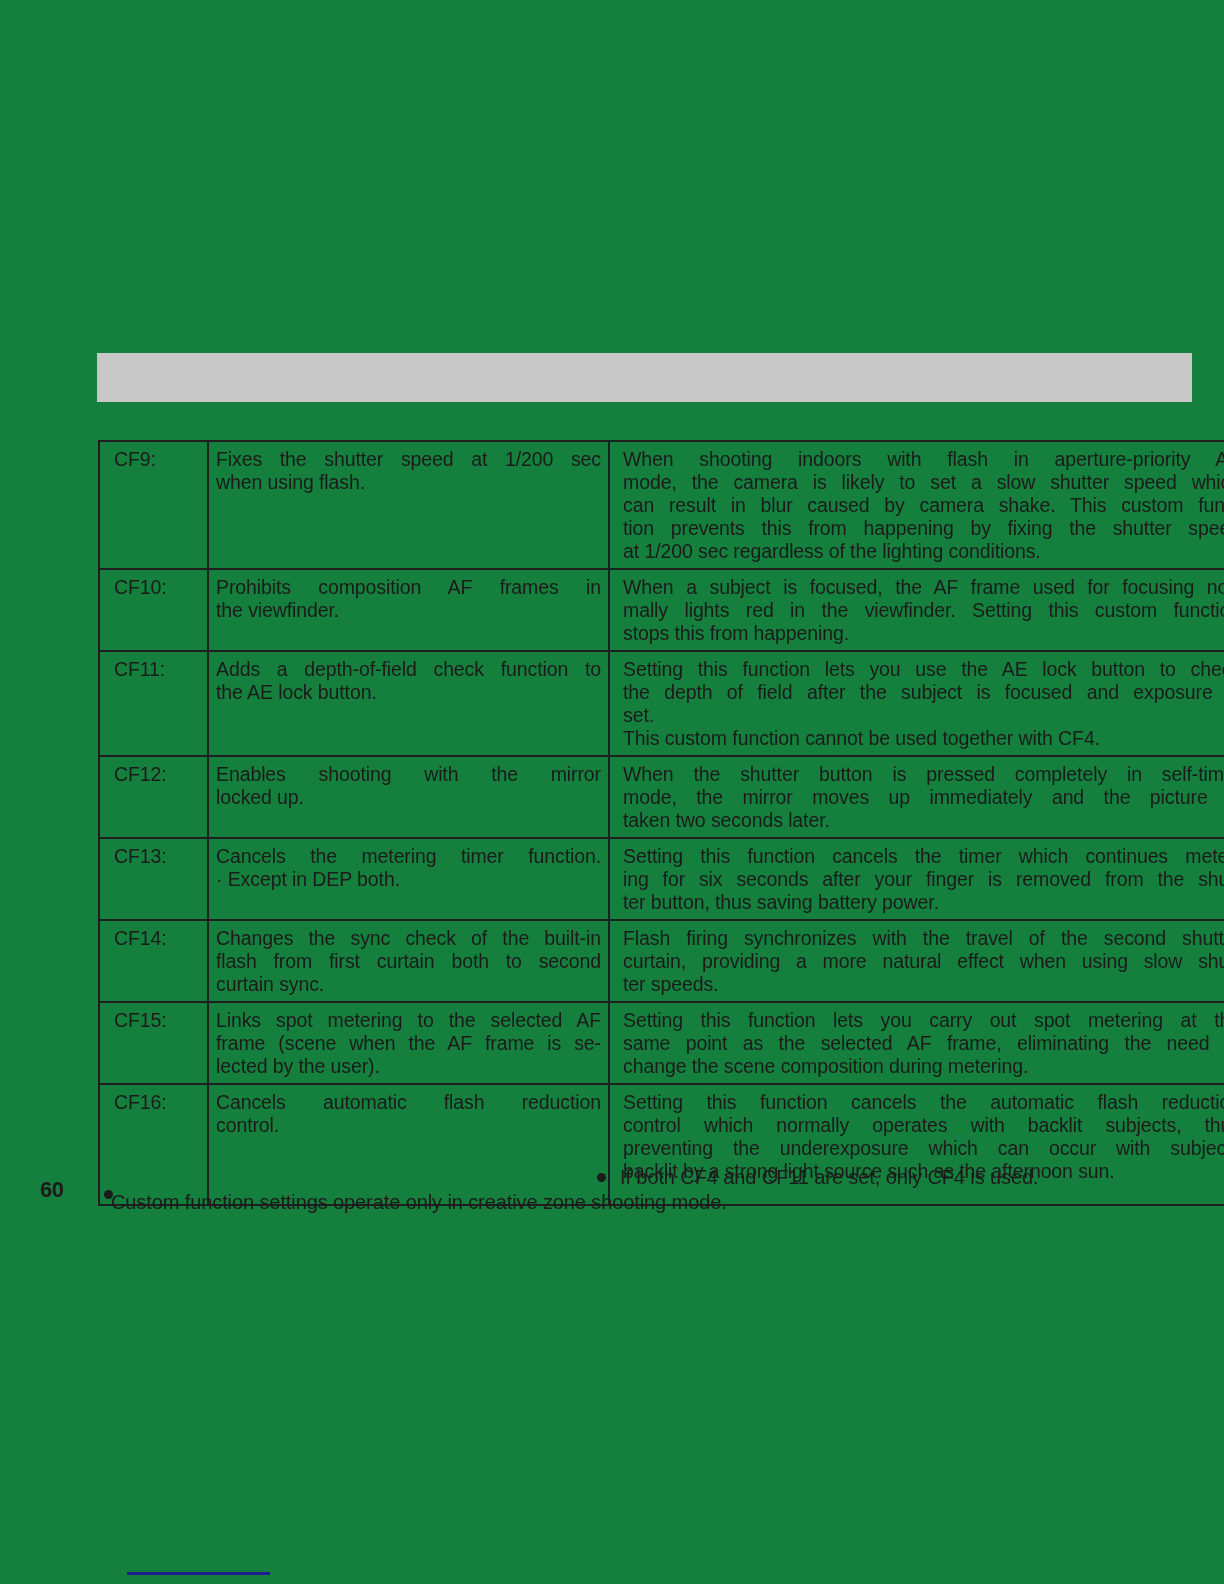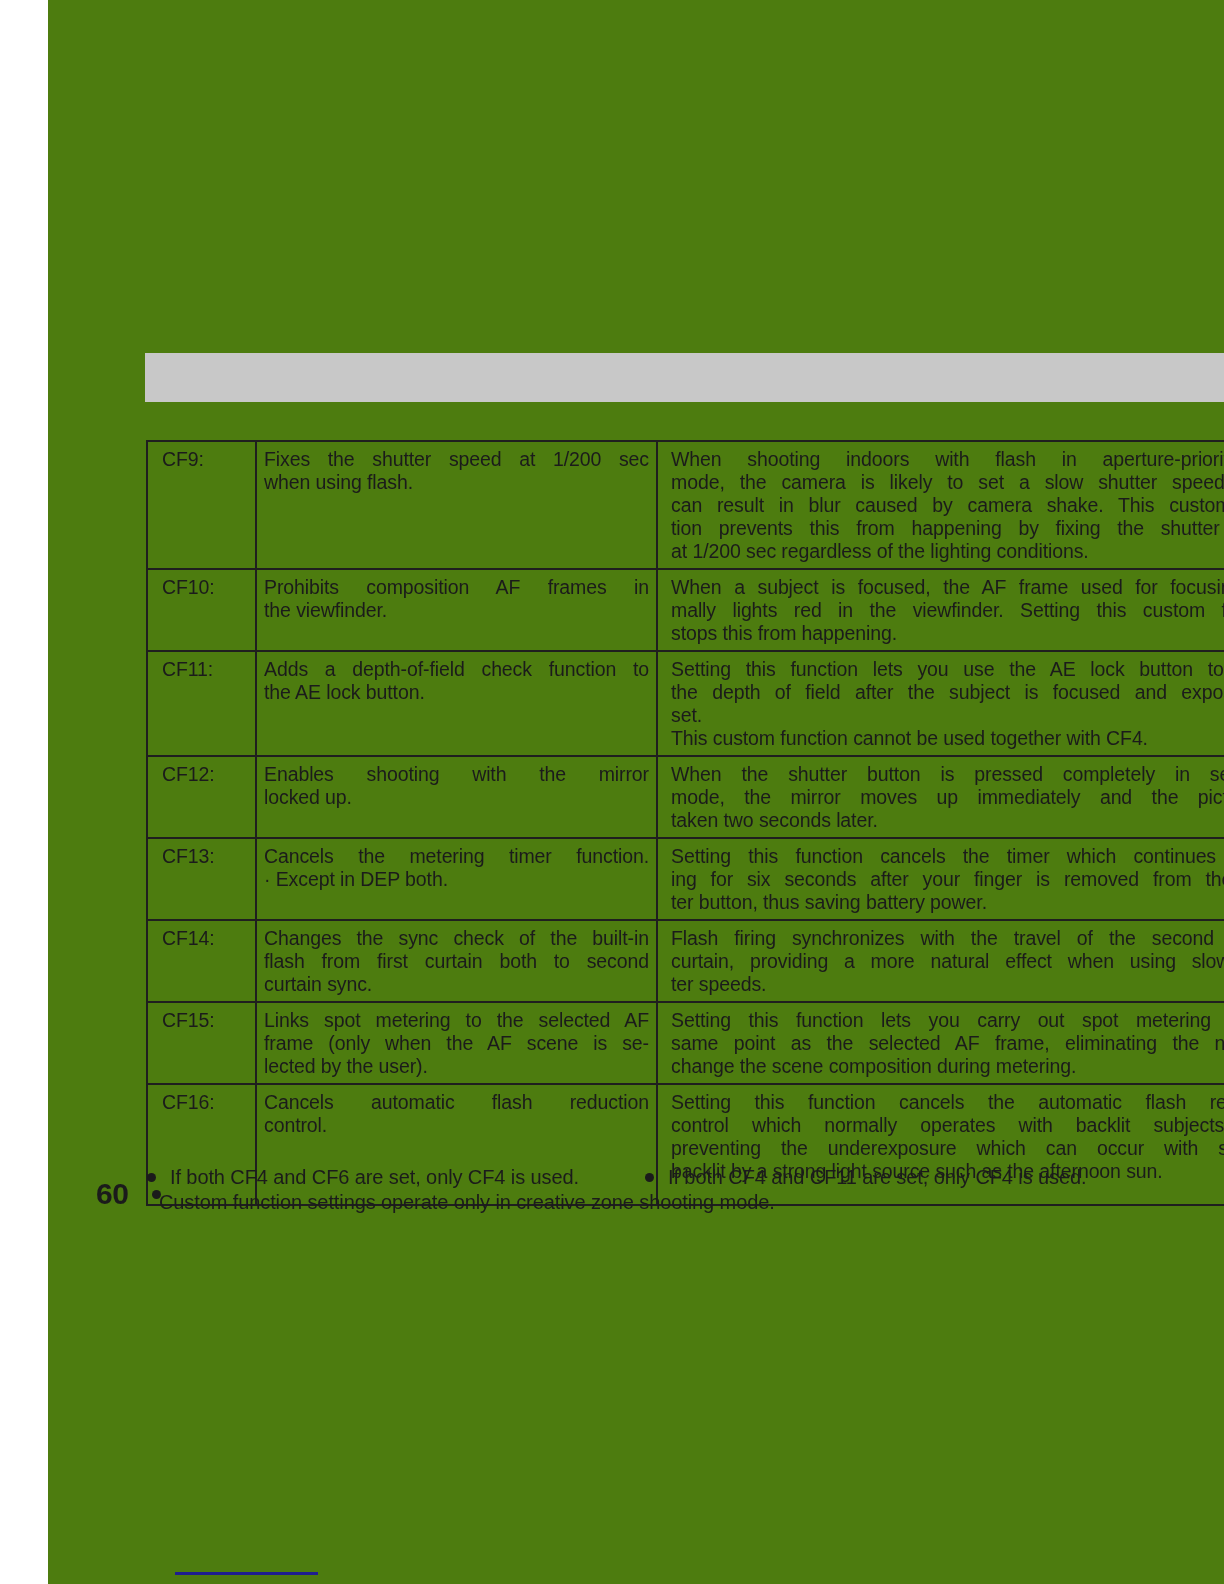--- a/index.html
+++ b/index.html
@@ -4,21 +4,21 @@
 <style>
   html,body{margin:0;padding:0;}
   body{
     width:1224px;height:1584px;
     background:#ffffff;
     font-family:"Liberation Sans", sans-serif;
     color:#1b1b1b;
     position:relative;
     overflow:hidden;
   }
-  .page{position:absolute;inset:0;background:#4d7c0f;margin-left:48px;}
+  .page{position:absolute;inset:0;background:#15803d;}
   
   .header-bar{
     position:absolute;left:97px;top:353px;width:1095px;height:49px;
     background:#c8c8c8;
   }
   
   table.cf{
     position:absolute;left:98px;top:440px;width:1092px;
     border-collapse:collapse;table-layout:fixed;
   }
@@ -41,22 +41,22 @@
     position:absolute;font-size:20px;letter-spacing:-0.1px;
     display:flex;align-items:center;white-space:nowrap;
   }
   .dot{width:9px;height:9px;border-radius:50%;background:#1b1b1b;margin-right:14px;flex:none;}
   .fn1{left:99px;top:1166px;}
   .fn2{left:597px;top:1166px;}
   .fn3-dot{position:absolute;left:104px;top:1190px;width:9px;height:9px;border-radius:50%;background:#1b1b1b;}
   .fn3-text{position:absolute;left:111px;top:1191px;font-size:20px;letter-spacing:-0.1px;white-space:nowrap;}
   
   .page-num{
-    position:absolute;left:48px;top:1177px;
-    font-size:30px;font-weight:bold;letter-spacing:-0.5px;
+    position:absolute;left:40px;top:1177px;
+    font-size:22px;font-weight:bold;letter-spacing:-0.5px;
   }
   
   .footer-rule{
     position:absolute;left:127px;top:1572px;width:143px;height:3px;
     background:#1e1e8f;
   }
 </style>
 </head>
 <body>
 
@@ -164,21 +164,21 @@
               <div class="jline">curtain, providing a more natural effect when using slow shut-</div>
               <div class="jline jlast">ter speeds.</div>
             </div>
           </td>
       </tr>
       <tr>
         <td class="c1"><span>CF15:</span></td>
         <td class="c2">
             <div>
               <div class="jline">Links spot metering to the selected AF</div>
-              <div class="jline">frame (only when the AF scene is se-</div>
+              <div class="jline">frame (scene when the AF frame is se-</div>
               <div class="jline jlast">lected by the user).</div>
             </div>
           </td>
         <td class="c3">
             <div>
               <div class="jline">Setting this function lets you carry out spot metering at the</div>
               <div class="jline">same point as the selected AF frame, eliminating the need to</div>
               <div class="jline jlast">change the scene composition during metering.</div>
             </div>
           </td>
@@ -196,24 +196,20 @@
               <div class="jline">Setting this function cancels the automatic flash reduction</div>
               <div class="jline">control which normally operates with backlit subjects, thus</div>
               <div class="jline">preventing the underexposure which can occur with subjects</div>
               <div class="jline jlast">backlit by a strong light source such as the afternoon sun.</div>
             </div>
           </td>
       </tr>
     </tbody>
   </table>
 
-  <div class="footnote fn1">
-    <span class="dot"></span>
-    <span>If both CF4 and CF6 are set, only CF4 is used.</span>
-  </div>
 
   <div class="footnote fn2">
     <span class="dot"></span>
     <span>If both CF4 and CF11 are set, only CF4 is used.</span>
   </div>
 
   <div class="page-num">60</div>
   <div class="fn3-dot"></div>
   <div class="fn3-text">Custom function settings operate only in creative zone shooting mode.</div>
 

